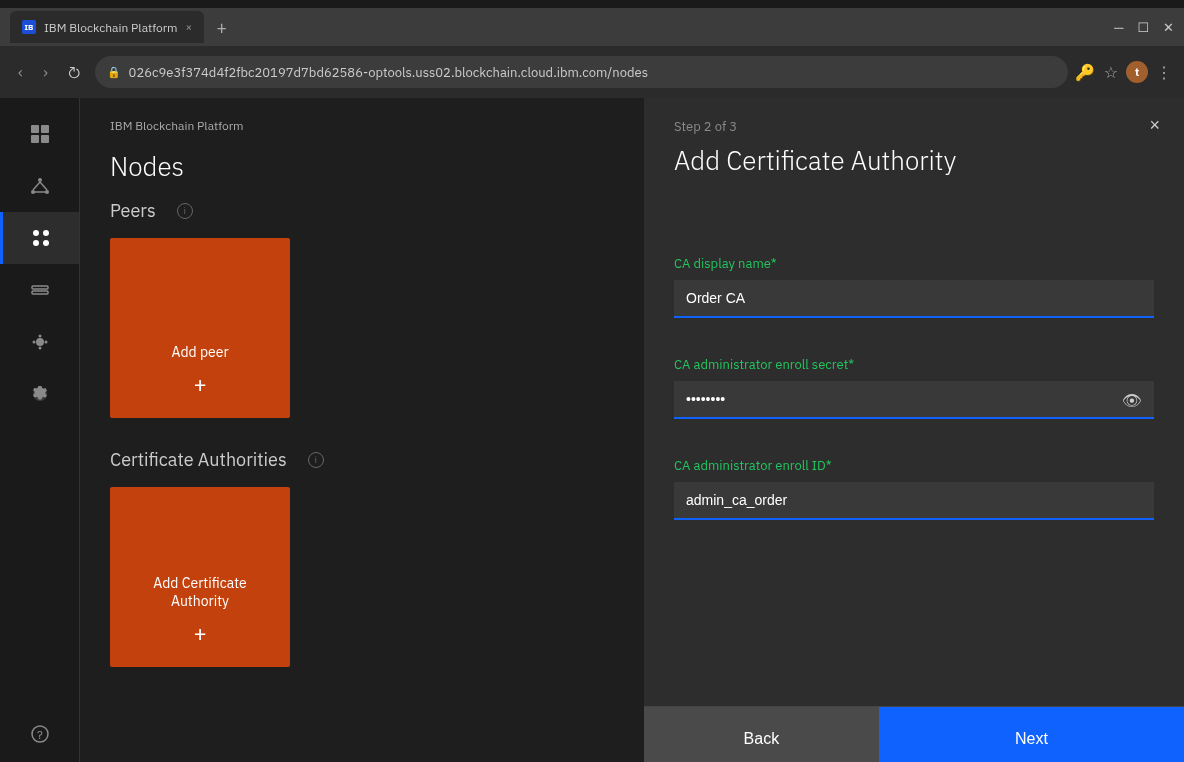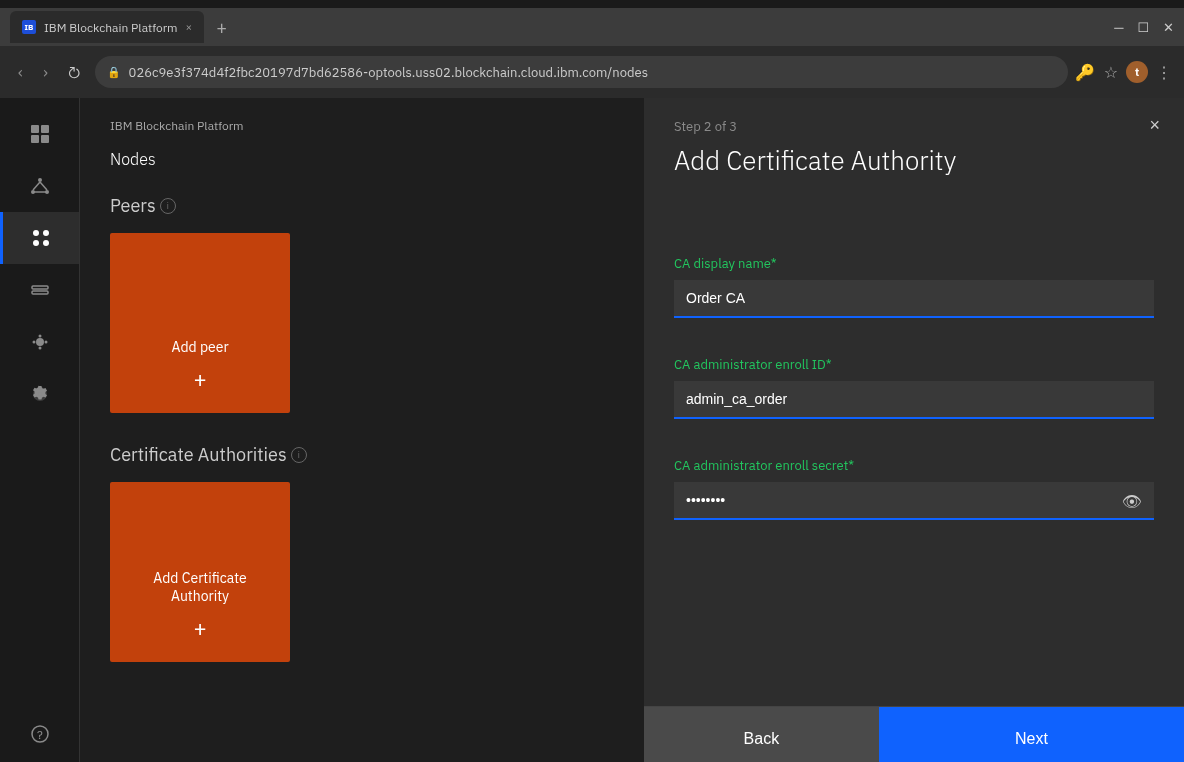--- a/index.html
+++ b/index.html
@@ -166,32 +166,32 @@
 
     
     .main-content {
       flex: 1;
       background: #1e1e1e;
       padding: 20px 30px;
       overflow-y: auto;
     }
     .page-title {
       color: #fff;
-      font-size: 16px;
+      font-size: 26px;
       font-weight: 300;
-      margin-bottom: 25px;
+      margin-bottom: 16px;
     }
     .section-title {
       color: #ccc;
       font-size: 18px;
       font-weight: 400;
       margin-bottom: 16px;
       display: flex;
       align-items: center;
-      gap: 4px;
+      gap: 21px;
     }
     .info-icon {
       width: 16px;
       height: 16px;
       border-radius: 50%;
       border: 1px solid #666;
       color: #666;
       font-size: 10px;
       display: flex;
       align-items: center;
@@ -481,31 +481,31 @@
     </div>
 
     <div class="panel-body">
 
       <div class="form-group">
         <label class="form-label">CA display name*</label>
         <input class="form-input" type="text" value="Order CA" style="">
       </div>
 
       <div class="form-group">
-        <label class="form-label">CA administrator enroll ID*</label>
-        <input class="form-input" type="text" value="admin_ca_order" style="">
-      </div>
-
-      <div class="form-group">
         <label class="form-label">CA administrator enroll secret*</label>
         <div class="form-input-wrapper">
           <input class="form-input" type="password" value="password" style="padding-right: 40px;">
           <span class="eye-icon">👁</span>
         </div>
       </div>
+
+      <div class="form-group">
+        <label class="form-label">CA administrator enroll ID*</label>
+        <input class="form-input" type="text" value="admin_ca_order" style="">
+      </div>
     </div>
 
     <div class="panel-footer">
       <button class="panel-footer-back">Back</button>
       <button class="panel-footer-next">Next</button>
     </div>
   </div>
 </div>
 
 </body></html>

